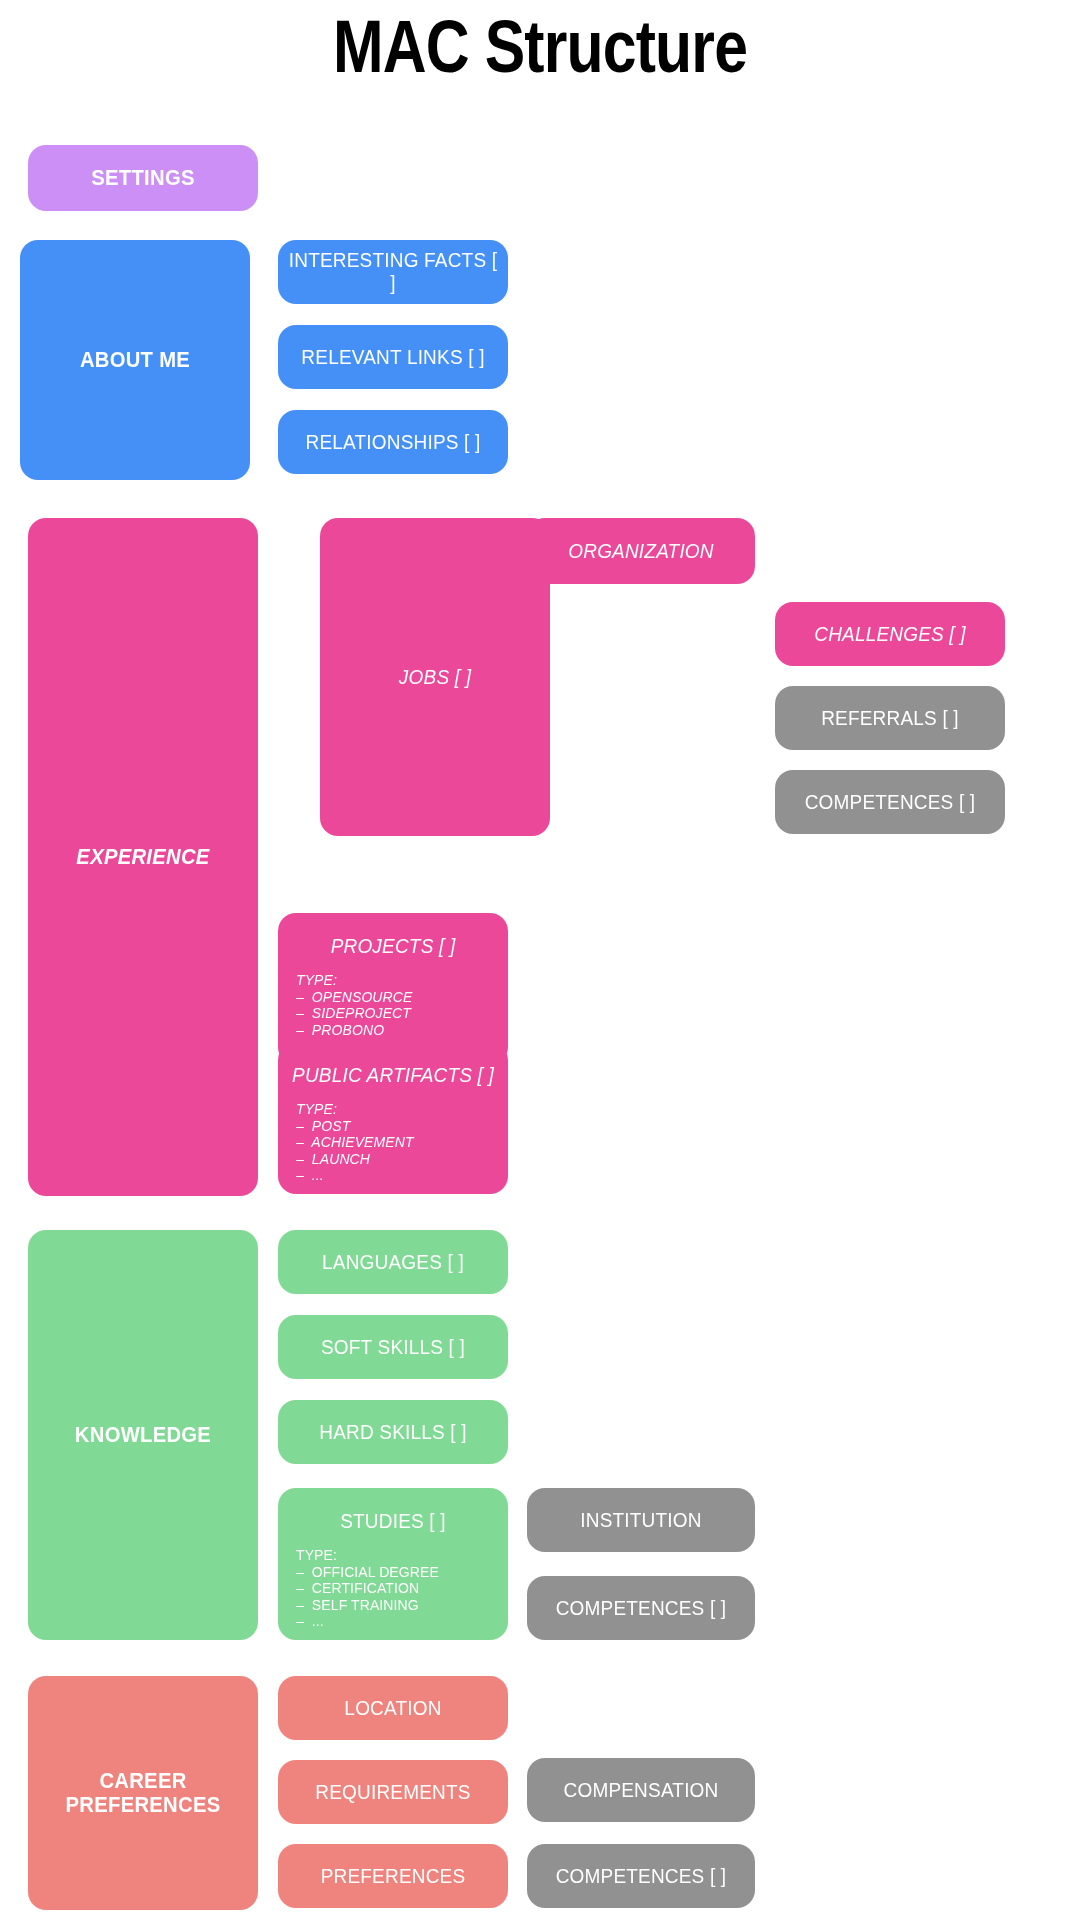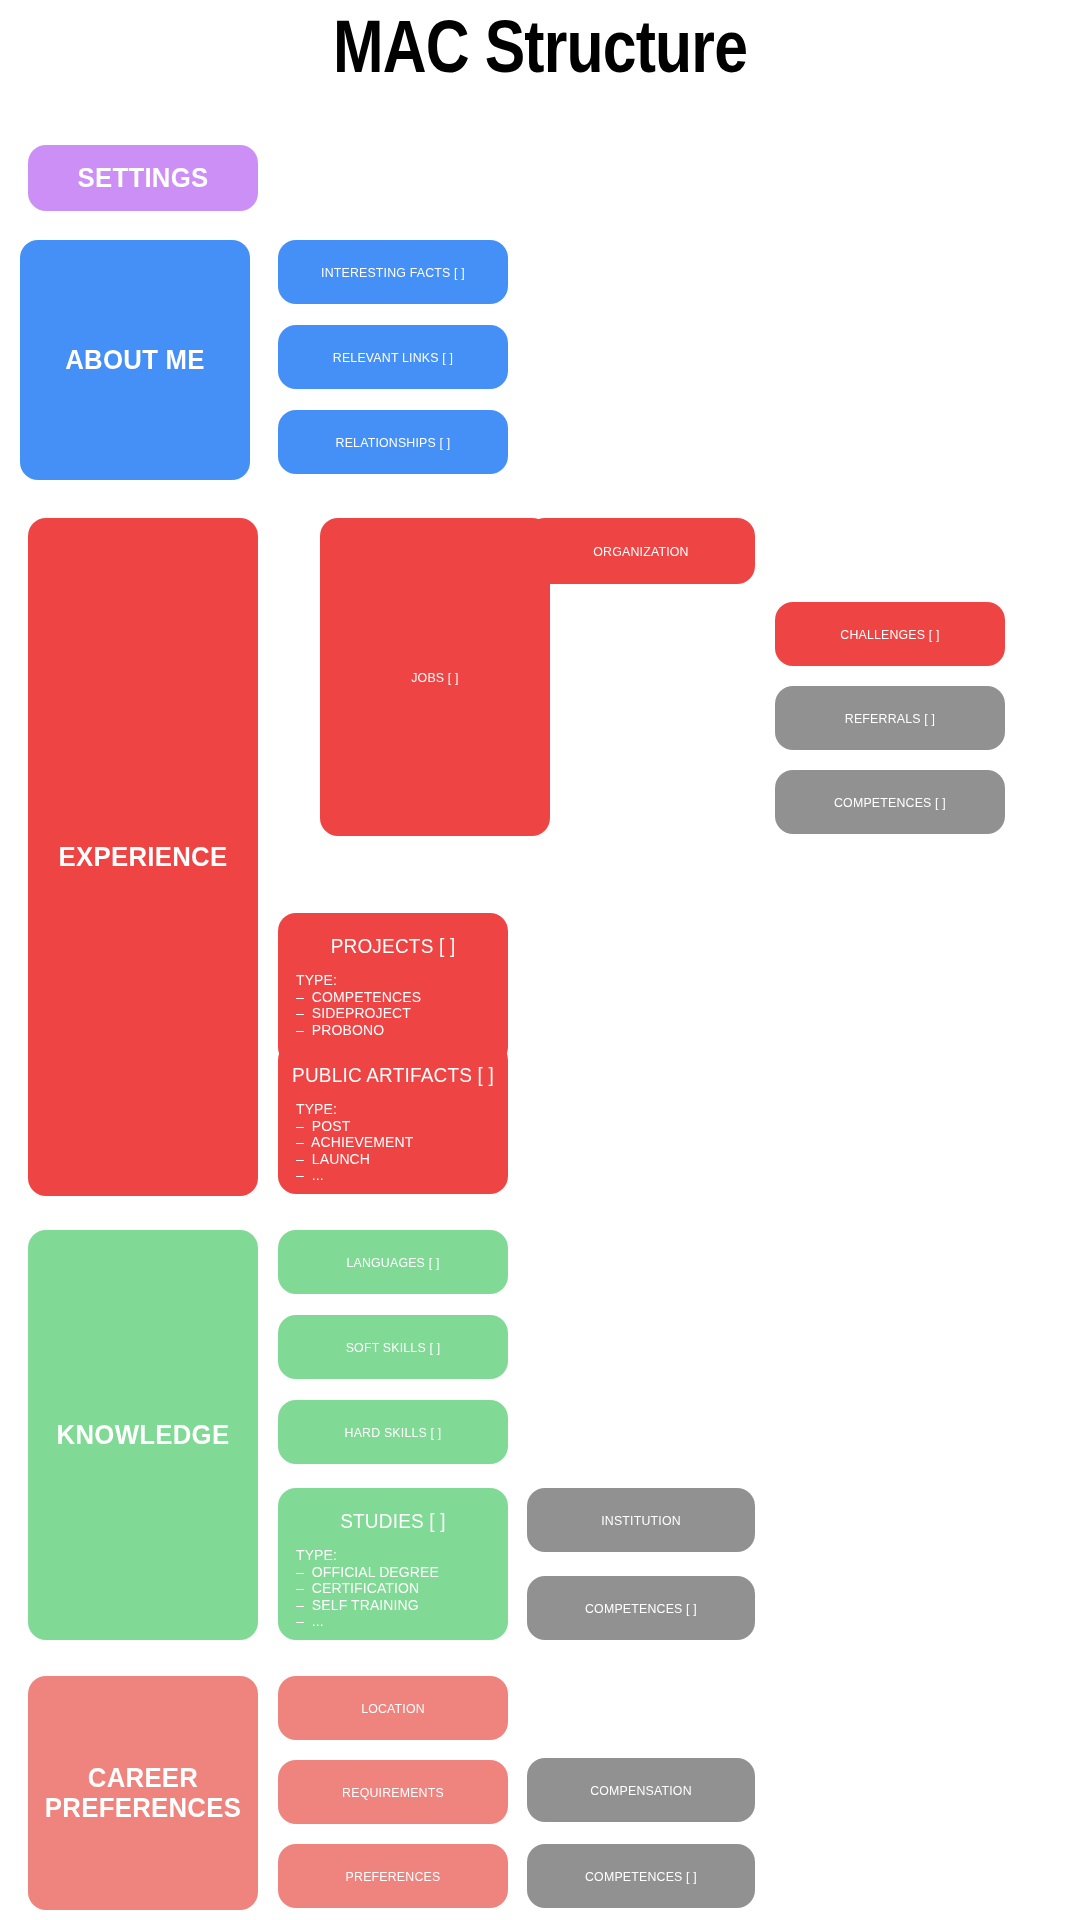--- a/index.html
+++ b/index.html
@@ -31,29 +31,29 @@
     display: flex;
     align-items: center;
     justify-content: center;
     text-align: center;
     font-family: "Liberation Sans", sans-serif;
   }
   .card .lbl { display: block; width: 100%; }
 
   
   .card.major {
-    font-size: 28px;
+    font-size: 22px;
     font-weight: 700;
     letter-spacing: 0.3px;
   }
   .card.major .lbl { transform: scaleX(0.92); }
 
   
   .card.child {
-    font-size: 13px;
+    font-size: 20px;
     font-weight: 400;
     letter-spacing: 0.2px;
   }
   .card.child .lbl { transform: scaleX(0.95); }
 
   
   .card.typed {
     display: block;
     padding: 22px 0 0 0;
   }
@@ -73,21 +73,21 @@
     line-height: 1.18;
     letter-spacing: 0.1px;
   }
   .card.typed .typeblock .th { display: block; }
   .card.typed .typeblock ul { list-style: none; }
   .card.typed .typeblock li { display: block; white-space: pre; }
 
   
   .c-purple { background: #cc8ff5; }
   .c-blue   { background: #4490f7; }
-  .c-orange { background: #ef4444; }
+  .c-orange { background: #ec4899; font-style: italic; }
   .c-green  { background: #80d994; }
   .c-coral  { background: #ef837e; }
   .c-gray   { background: #919191; }
 
   .two-line { line-height: 1.08; }
 </style>
 </head>
 <body>
 
 <div id="canvas">
@@ -131,21 +131,21 @@
   </div>
   <div class="card child c-gray" style="left:775px; top:770px; width:230px; height:64px;">
     <span class="lbl">COMPETENCES [ ]</span>
   </div>
 
   <div class="card typed c-orange" style="left:278px; top:913px; width:230px; height:152px;">
     <span class="ttl">PROJECTS [ ]</span>
     <div class="typeblock">
       <span class="th">TYPE:</span>
       <ul>
-        <li>–  COMPETENCES</li>
+        <li>–  OPENSOURCE</li>
         <li>–  SIDEPROJECT</li>
         <li>–  PROBONO</li>
         <li>–  ...</li>
       </ul>
     </div>
   </div>
 
   <div class="card typed c-orange" style="left:278px; top:1042px; width:230px; height:152px;">
     <span class="ttl">PUBLIC ARTIFACTS [ ]</span>
     <div class="typeblock">

